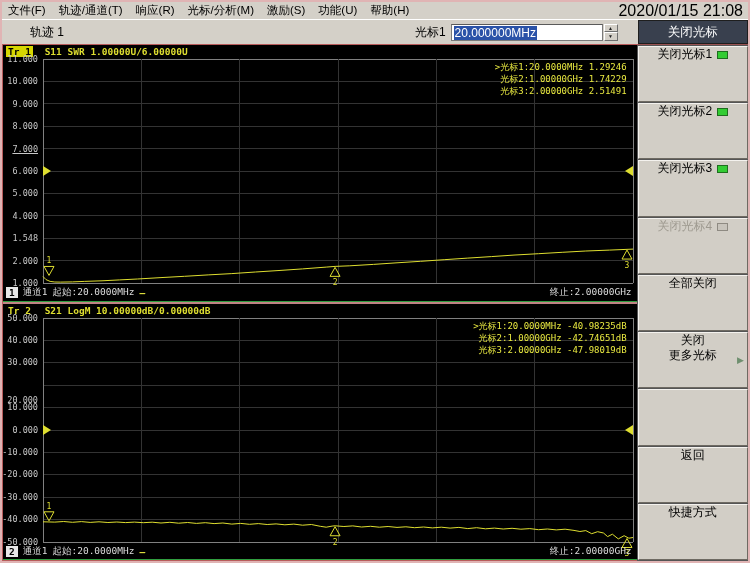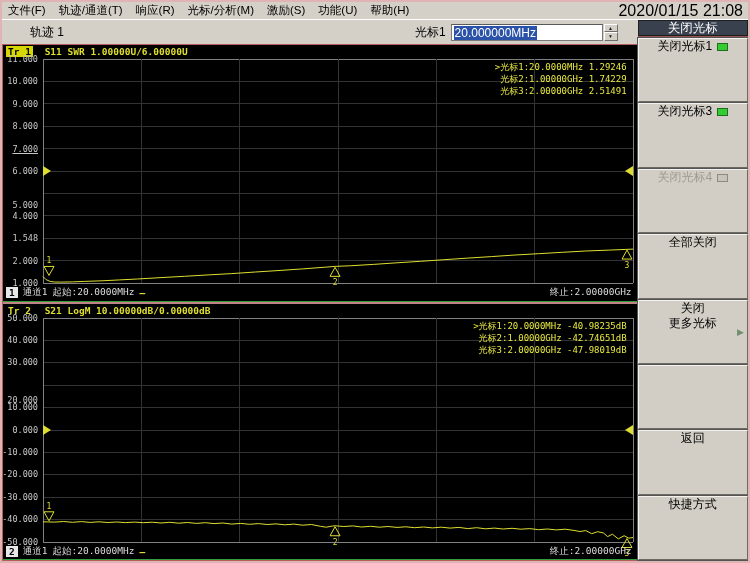--- a/index.html
+++ b/index.html
@@ -36,21 +36,21 @@
   .plot { position:absolute; left:40px; right:4px; top:14px; bottom:18px; }
   .plot svg { overflow:visible; display:block; }
   .readouts { position:absolute; top:2px; right:6px; text-align:right; font:9px "DejaVu Sans Mono", monospace; color:#e8e840; line-height:12px; white-space:pre; }
   .p-status { position:absolute; left:3px; right:5px; bottom:1px; height:14px; display:flex; align-items:center; font:9.5px "DejaVu Sans Mono", monospace; color:#dcdcdc; gap:5px; }
   .ch-num { background:#e8e8e8; color:#000; padding:0 3px; line-height:11px; font-weight:bold; }
   .dash { color:#e8e840; font-weight:bold; }
   .p-status .spacer { flex:1; }
 
   
   .sidebar { width:111px; display:flex; flex-direction:column; background:#d4d0c8; }
-  .sb-header { height:16px; background:#39404e; color:#fff; display:flex; align-items:center; justify-content:center; font-size:12.5px; border:1px solid #1e1e1e; cursor:default; }
+  .sb-header { height:24px; background:#39404e; color:#fff; display:flex; align-items:center; justify-content:center; font-size:12.5px; border:1px solid #1e1e1e; cursor:default; }
   .sb-buttons { flex:1; display:flex; flex-direction:column; background:#9a5252; padding-top:2px; }
   .sb-btn { flex:1; margin-bottom:1px; background:#d2cec6; border:1px solid; border-color:#f4f2ee #6e6a62 #6e6a62 #f4f2ee; outline:1px solid #555; display:flex; align-items:flex-start; justify-content:center; font-size:12px; color:#000; position:relative; text-align:center; cursor:default; }
   .sb-btn .sb-label div { line-height:15px; }
   .sb-btn.disabled { color:#9e9a90; }
   .led { display:inline-block; width:11px; height:8px; margin-left:5px; vertical-align:-1px; border:1px solid #3c3c3c; }
   .led.on { background:#33cc33; border-color:#1f6e1f; }
   .led.off { background:#c8c4bc; border-color:#8e8a82; }
   .sb-arrow { position:absolute; right:3px; top:50%; transform:translateY(-50%); color:#6f8f6f; font-size:9px; }
 </style>
 </head>
@@ -90,21 +90,21 @@
             <span class="tr-id active">Tr 1</span>
             <span class="tr-title">S11 SWR 1.00000U/6.00000U</span>
           </div>
           <div class="ygutter">
               <div class="ytick" style="top: -5px;">11.000</div>
               <div class="ytick" style="top: 17.4px;">10.000</div>
               <div class="ytick" style="top: 39.8px;">9.000</div>
               <div class="ytick" style="top: 62.2px;">8.000</div>
               <div class="ytick" style="top: 84.6px; text-decoration: underline;">7.000</div>
               <div class="ytick" style="top: 107px;">6.000</div>
-              <div class="ytick" style="top: 129.4px; margin-top: 12px;">5.000</div>
+              <div class="ytick" style="top: 129.4px;">5.000</div>
               <div class="ytick" style="top: 151.8px;">4.000</div>
               <div class="ytick" style="top: 174.2px;">1.548</div>
               <div class="ytick" style="top: 196.6px;">2.000</div>
               <div class="ytick" style="top: 219px;">1.000</div>
             </div>
           <div class="plot">
               <svg width="590" height="224">
                 <line x1="0" y1="0" x2="590" y2="0" stroke="#808080" shape-rendering="crispEdges"></line>
                 <line x1="0" y1="22.400000000000002" x2="590" y2="22.400000000000002" stroke="#333333" shape-rendering="crispEdges"></line>
                 <line x1="0" y1="44.800000000000004" x2="590" y2="44.800000000000004" stroke="#333333" shape-rendering="crispEdges"></line>
@@ -224,20 +224,25 @@
     <div class="sidebar">
       <div class="sb-header">关闭光标</div>
       <div class="sb-buttons">
           <div class="sb-btn">
             <div class="sb-label">
               <div>关闭光标1<span class="led on"></span></div>
             </div>
           </div>
           <div class="sb-btn">
             <div class="sb-label">
+              <div>关闭光标2<span class="led on"></span></div>
+            </div>
+          </div>
+          <div class="sb-btn">
+            <div class="sb-label">
               <div>关闭光标3<span class="led on"></span></div>
             </div>
           </div>
           <div class="sb-btn disabled">
             <div class="sb-label">
               <div>关闭光标4<span class="led off"></span></div>
             </div>
           </div>
           <div class="sb-btn">
             <div class="sb-label">

